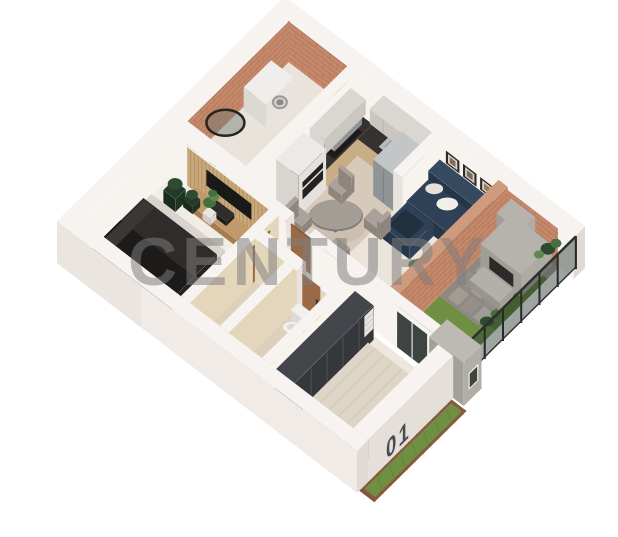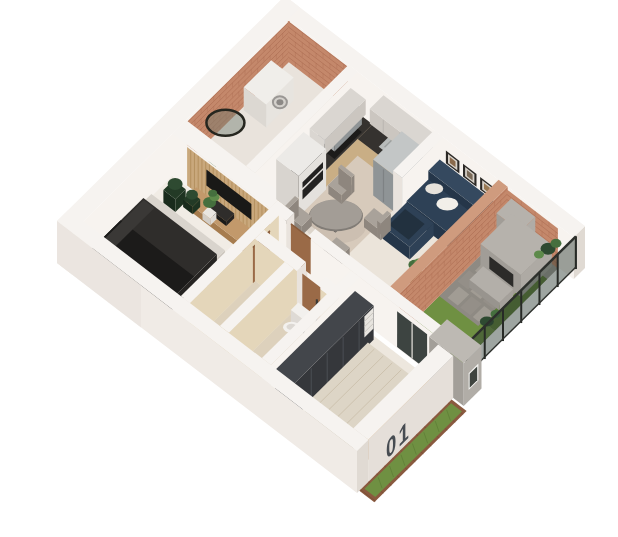--- a/index.html
+++ b/index.html
@@ -562,13 +562,14 @@
         <line x1="446.64" y1="409.8" x2="450.4800000000001" y2="420.74" stroke="#5d7c35" stroke-width="1" stroke-opacity="0.7"></line>
         <line x1="435.24" y1="421.05" x2="439.08000000000004" y2="431.99" stroke="#5d7c35" stroke-width="1" stroke-opacity="0.7"></line>
         <line x1="423.84" y1="432.30000000000007" x2="427.68000000000006" y2="443.24" stroke="#5d7c35" stroke-width="1" stroke-opacity="0.7"></line>
         <line x1="412.43999999999994" y1="443.55000000000007" x2="416.2800000000001" y2="454.49" stroke="#5d7c35" stroke-width="1" stroke-opacity="0.7"></line>
         <line x1="401.03999999999996" y1="454.80000000000007" x2="404.88000000000005" y2="465.74000000000007" stroke="#5d7c35" stroke-width="1" stroke-opacity="0.7"></line>
         <line x1="389.64" y1="466.05000000000007" x2="393.48" y2="476.99000000000007" stroke="#5d7c35" stroke-width="1" stroke-opacity="0.7"></line>
         <line x1="378.23999999999995" y1="477.30000000000007" x2="382.08000000000004" y2="488.24000000000007" stroke="#5d7c35" stroke-width="1" stroke-opacity="0.7"></line>
       </g>
     <text id="unit-label" transform="matrix(0.712,-0.703,0,1,386,460)" fill="#474c52">01</text>
   </svg>
+  <div class="watermark" id="wm" style="color: rgb(126, 126, 126); opacity: 0.52;">CENTURY</div>
 </div>
 
 </body></html>

